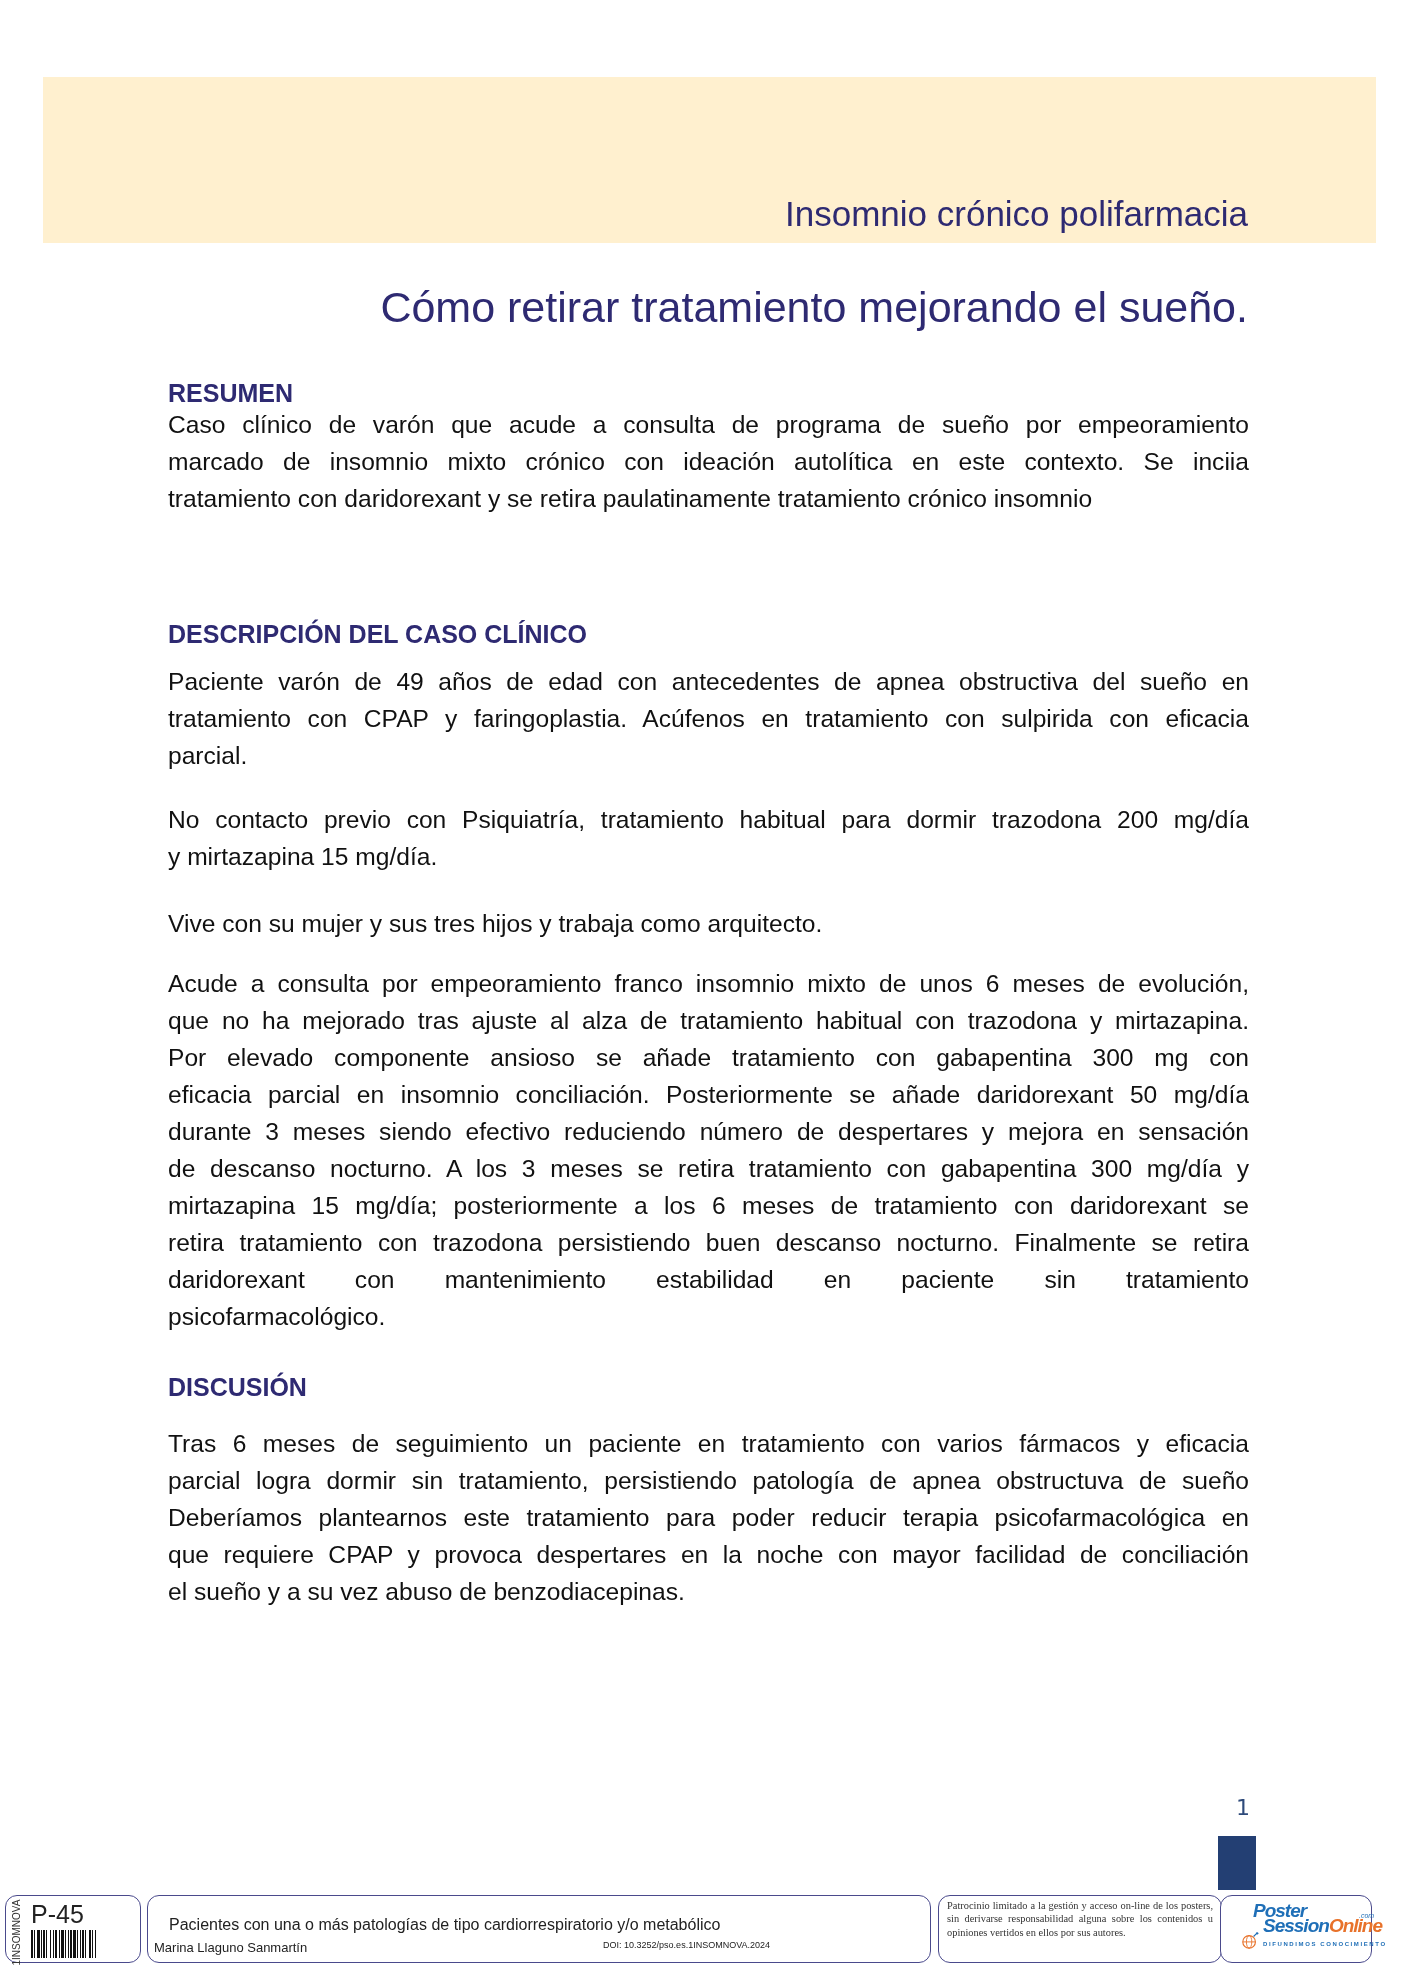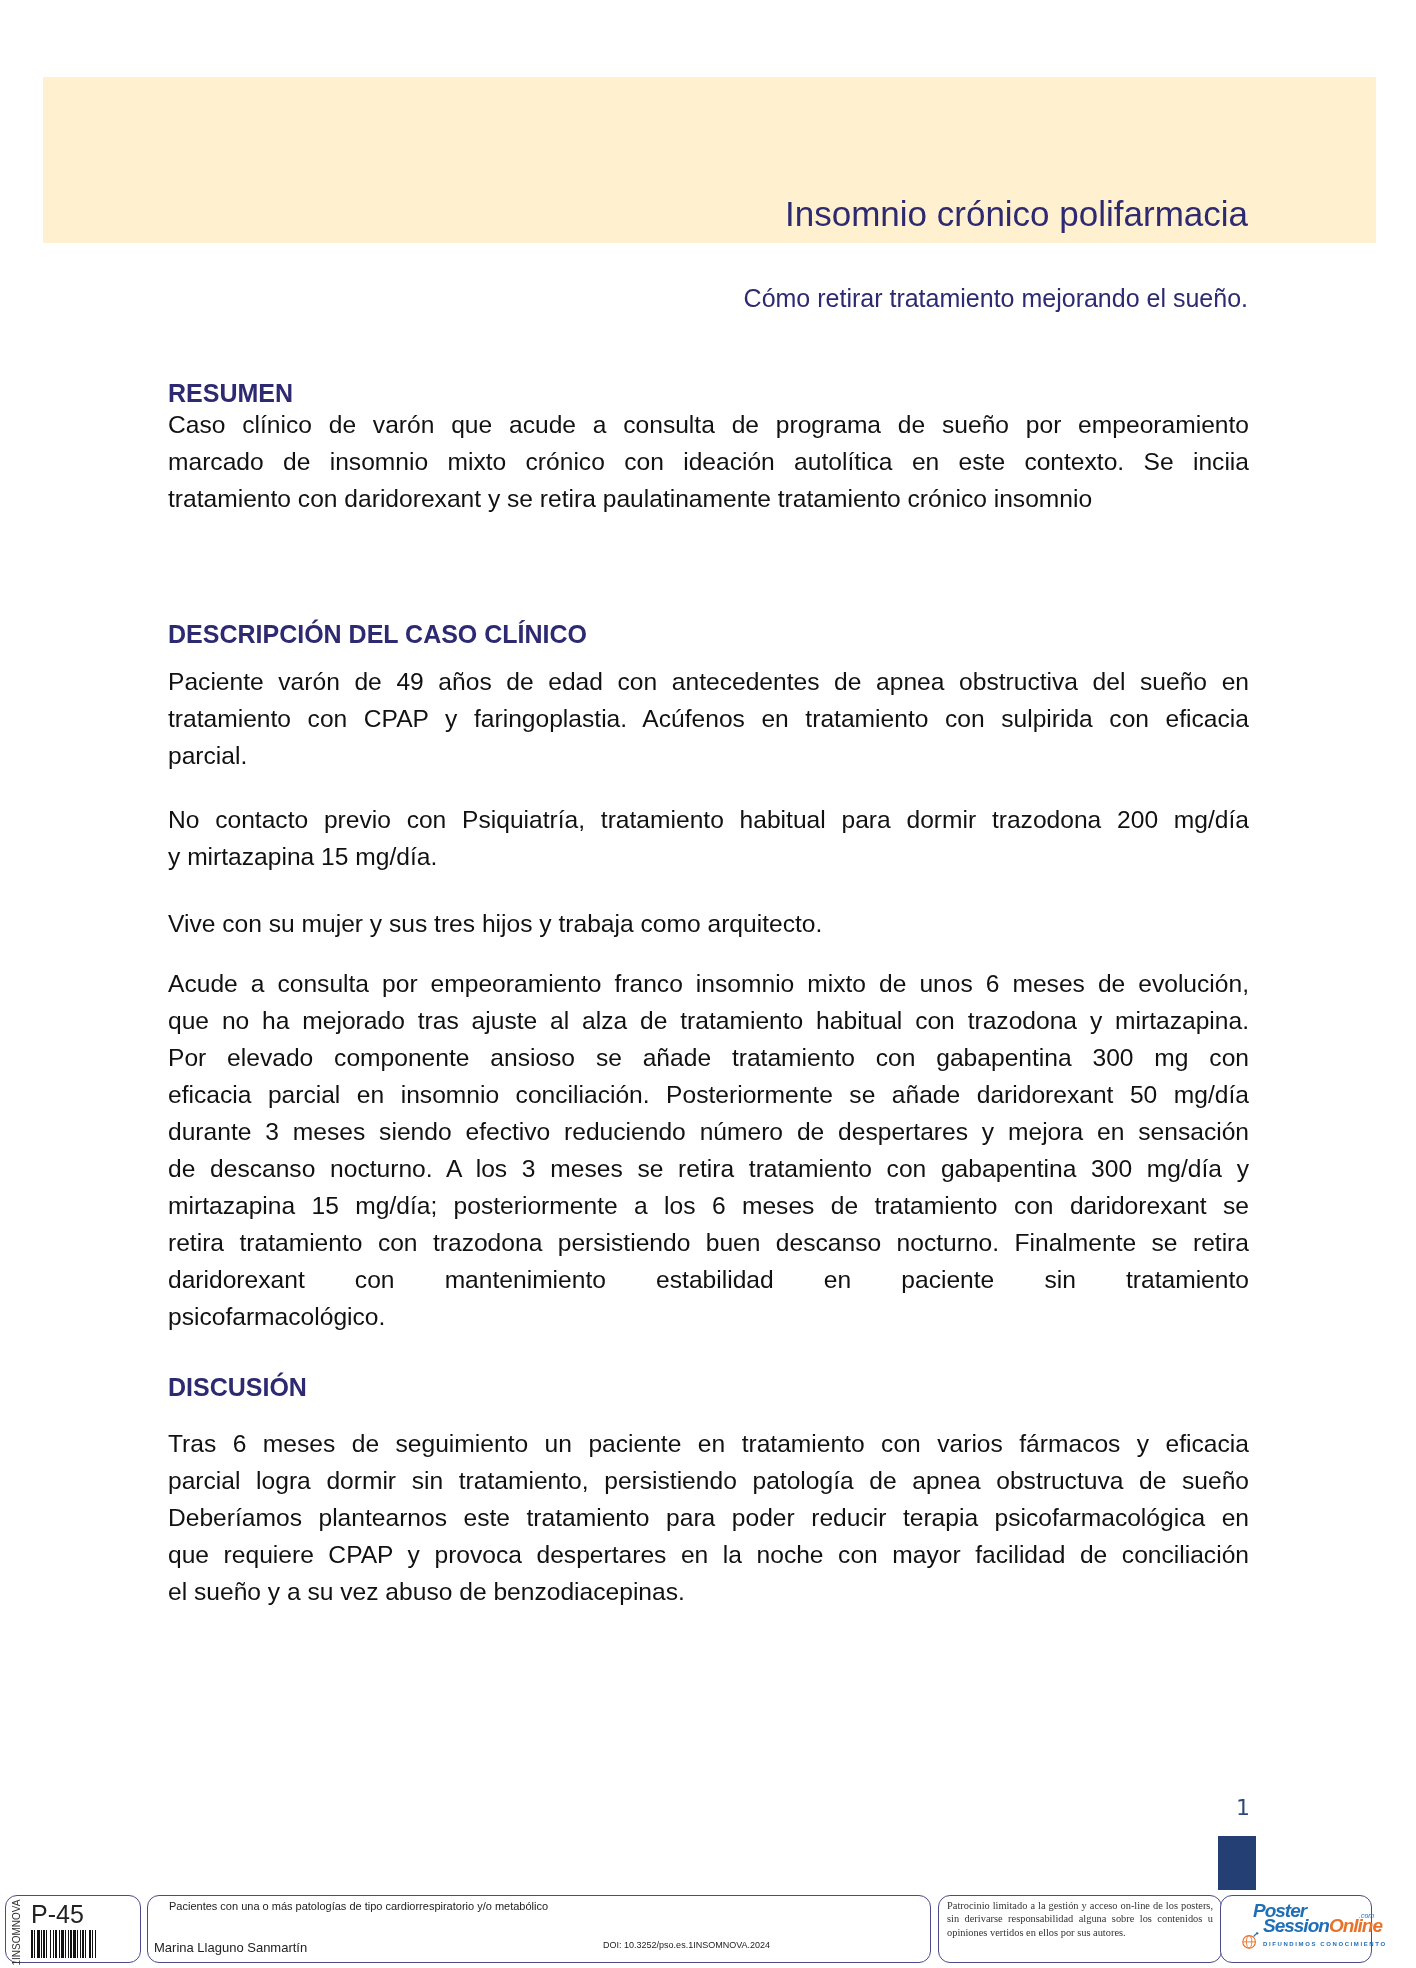--- a/index.html
+++ b/index.html
@@ -12,21 +12,21 @@
   .banner {
     position: absolute; left: 43px; top: 77px; width: 1333px; height: 166px;
     background: #fff0cf;
   }
   .title {
     position: absolute; right: 168px; top: 196px;
     font-size: 35px; color: #2e2a72; white-space: nowrap; line-height: 1;
   }
   .subtitle {
     position: absolute; right: 168px; top: 286px;
-    font-size: 25px; color: #2e2a72; white-space: nowrap; line-height: 1;
+    font-size: 43px; color: #2e2a72; white-space: nowrap; line-height: 1;
   }
   .col {
     position: absolute; left: 168px; width: 1081px;
   }
   .h {
     font-weight: bold; color: #2e2a72; font-size: 25px; line-height: 1;
     margin: 0; white-space: nowrap;
   }
   .p {
     font-size: 24.6px; line-height: 37px; text-align: justify; margin: 0;
@@ -60,21 +60,21 @@
     font-size: 10px; color: #333; text-align: center; white-space: nowrap;
   }
   .pcode {
     position: absolute; left: 25px; top: 4px; font-size: 25px; color: #222;
   }
   .barcode {
     position: absolute; left: 25px; top: 34px; width: 108px; height: 28px; display: flex; gap: 0;
   }
   .barcode span { display: block; height: 100%; background: #111; }
 
-  .topic { position: absolute; left: 6px; top: 4px; font-size: 11px; color: #222; white-space: nowrap; padding-left: 15px; }
+  .topic { position: absolute; left: 6px; top: 20px; font-size: 16px; color: #222; white-space: nowrap; padding-left: 15px; }
   .author { position: absolute; left: 6px; top: 44px; font-size: 13px; color: #222; white-space: nowrap; }
   .doi { position: absolute; right: 160px; top: 44px; font-size: 9px; color: #222; white-space: nowrap; padding-left: 32px; }
 
   .disclaimer {
     position: absolute; left: 8px; top: 3px; right: 8px;
     font-family: "Liberation Serif", serif; font-size: 10.4px; line-height: 13.4px; color: #333;
     text-align: justify;
   }
 
   .logo { position: absolute; left: 20px; top: 4px; width: 150px; height: 58px; }

